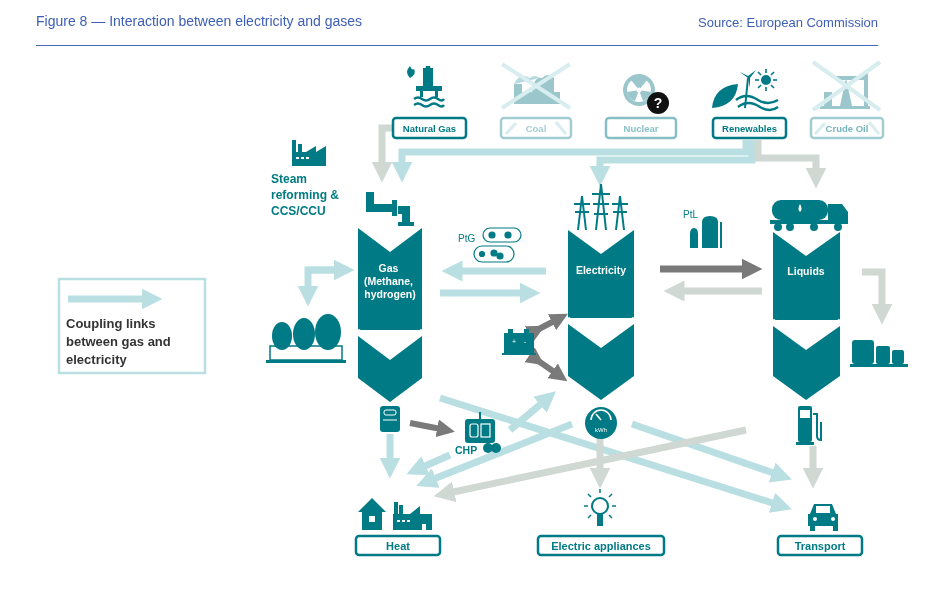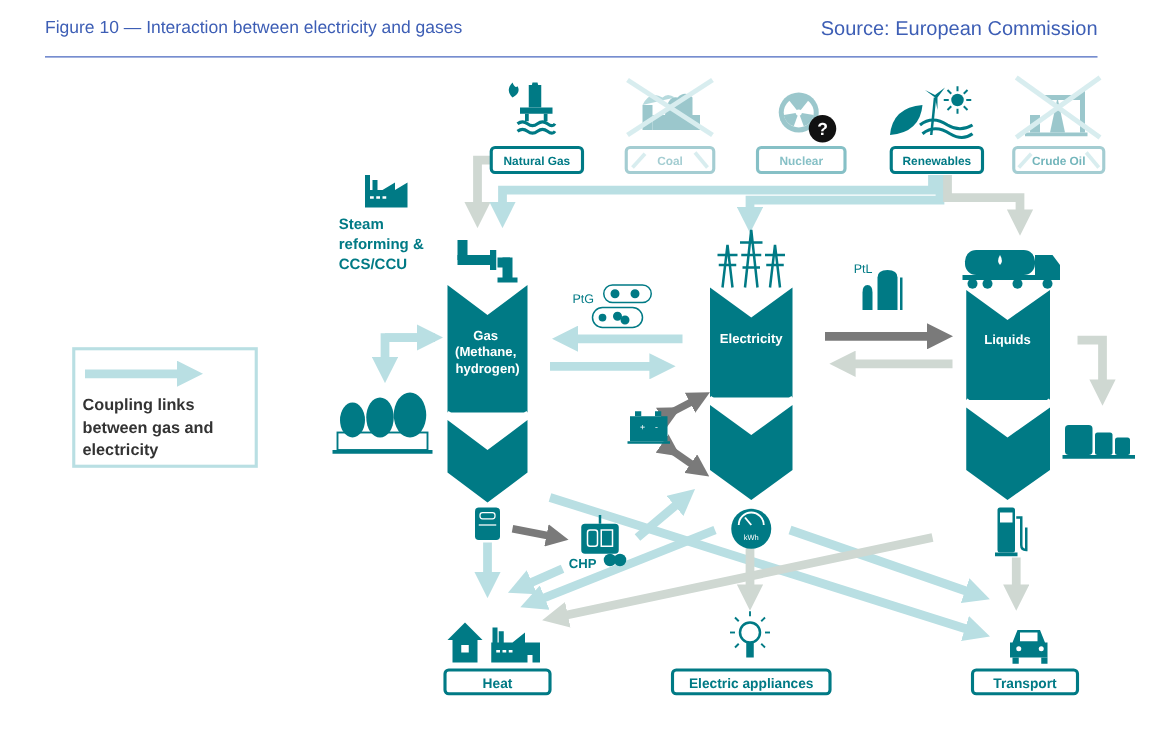--- a/index.html
+++ b/index.html
@@ -1,26 +1,26 @@
 <!DOCTYPE html>
 <html><head>
 <meta charset="utf-8">
 <style>
   html,body{margin:0;padding:0;background:#ffffff;}
   body{width:926px;height:592px;position:relative;overflow:hidden;font-family:"Liberation Sans",sans-serif;}
   .hdr-title{position:absolute;left:36px;top:13px;font-size:14px;color:#3d5eb5;}
-  .hdr-source{position:absolute;right:48px;top:15px;font-size:16px;color:#3d5eb5;}
+  .hdr-source{position:absolute;right:48px;top:15px;font-size:13px;color:#3d5eb5;}
   .hdr-rule{position:absolute;left:36px;top:45px;width:842px;height:1px;background:#4a68c0;}
   svg{position:absolute;left:0;top:0;}
   .lbl{font-family:"Liberation Sans",sans-serif;font-weight:bold;}
 </style>
 </head>
 <body>
 
-<div class="hdr-title">Figure 10 — Interaction between electricity and gases</div>
+<div class="hdr-title">Figure 8 — Interaction between electricity and gases</div>
 <div class="hdr-source">Source: European Commission</div>
 <div class="hdr-rule"></div>
 
 <svg width="926" height="592" viewBox="0 0 926 592">
   <defs>
     <marker id="mLight" viewBox="0 0 10 10" refX="5" refY="5" markerWidth="3" markerHeight="3" orient="auto">
       <path d="M0,0 L10,5 L0,10 z" fill="#b9dfe3"></path>
     </marker>
     <marker id="mGrey" viewBox="0 0 10 10" refX="5" refY="5" markerWidth="3" markerHeight="3" orient="auto">
       <path d="M0,0 L10,5 L0,10 z" fill="#cfd8d2"></path>

